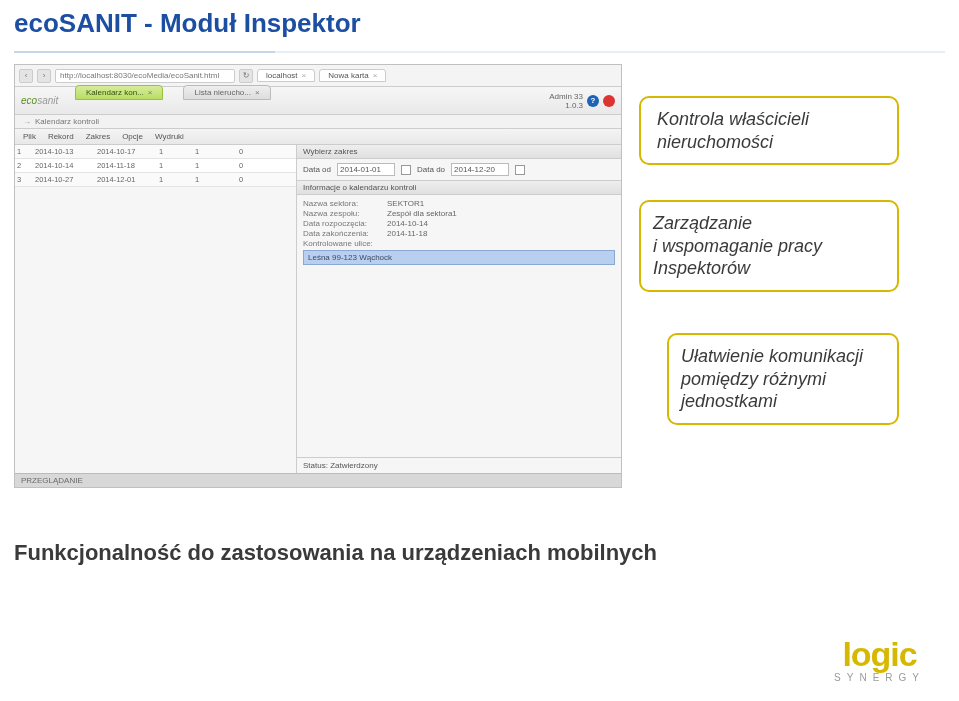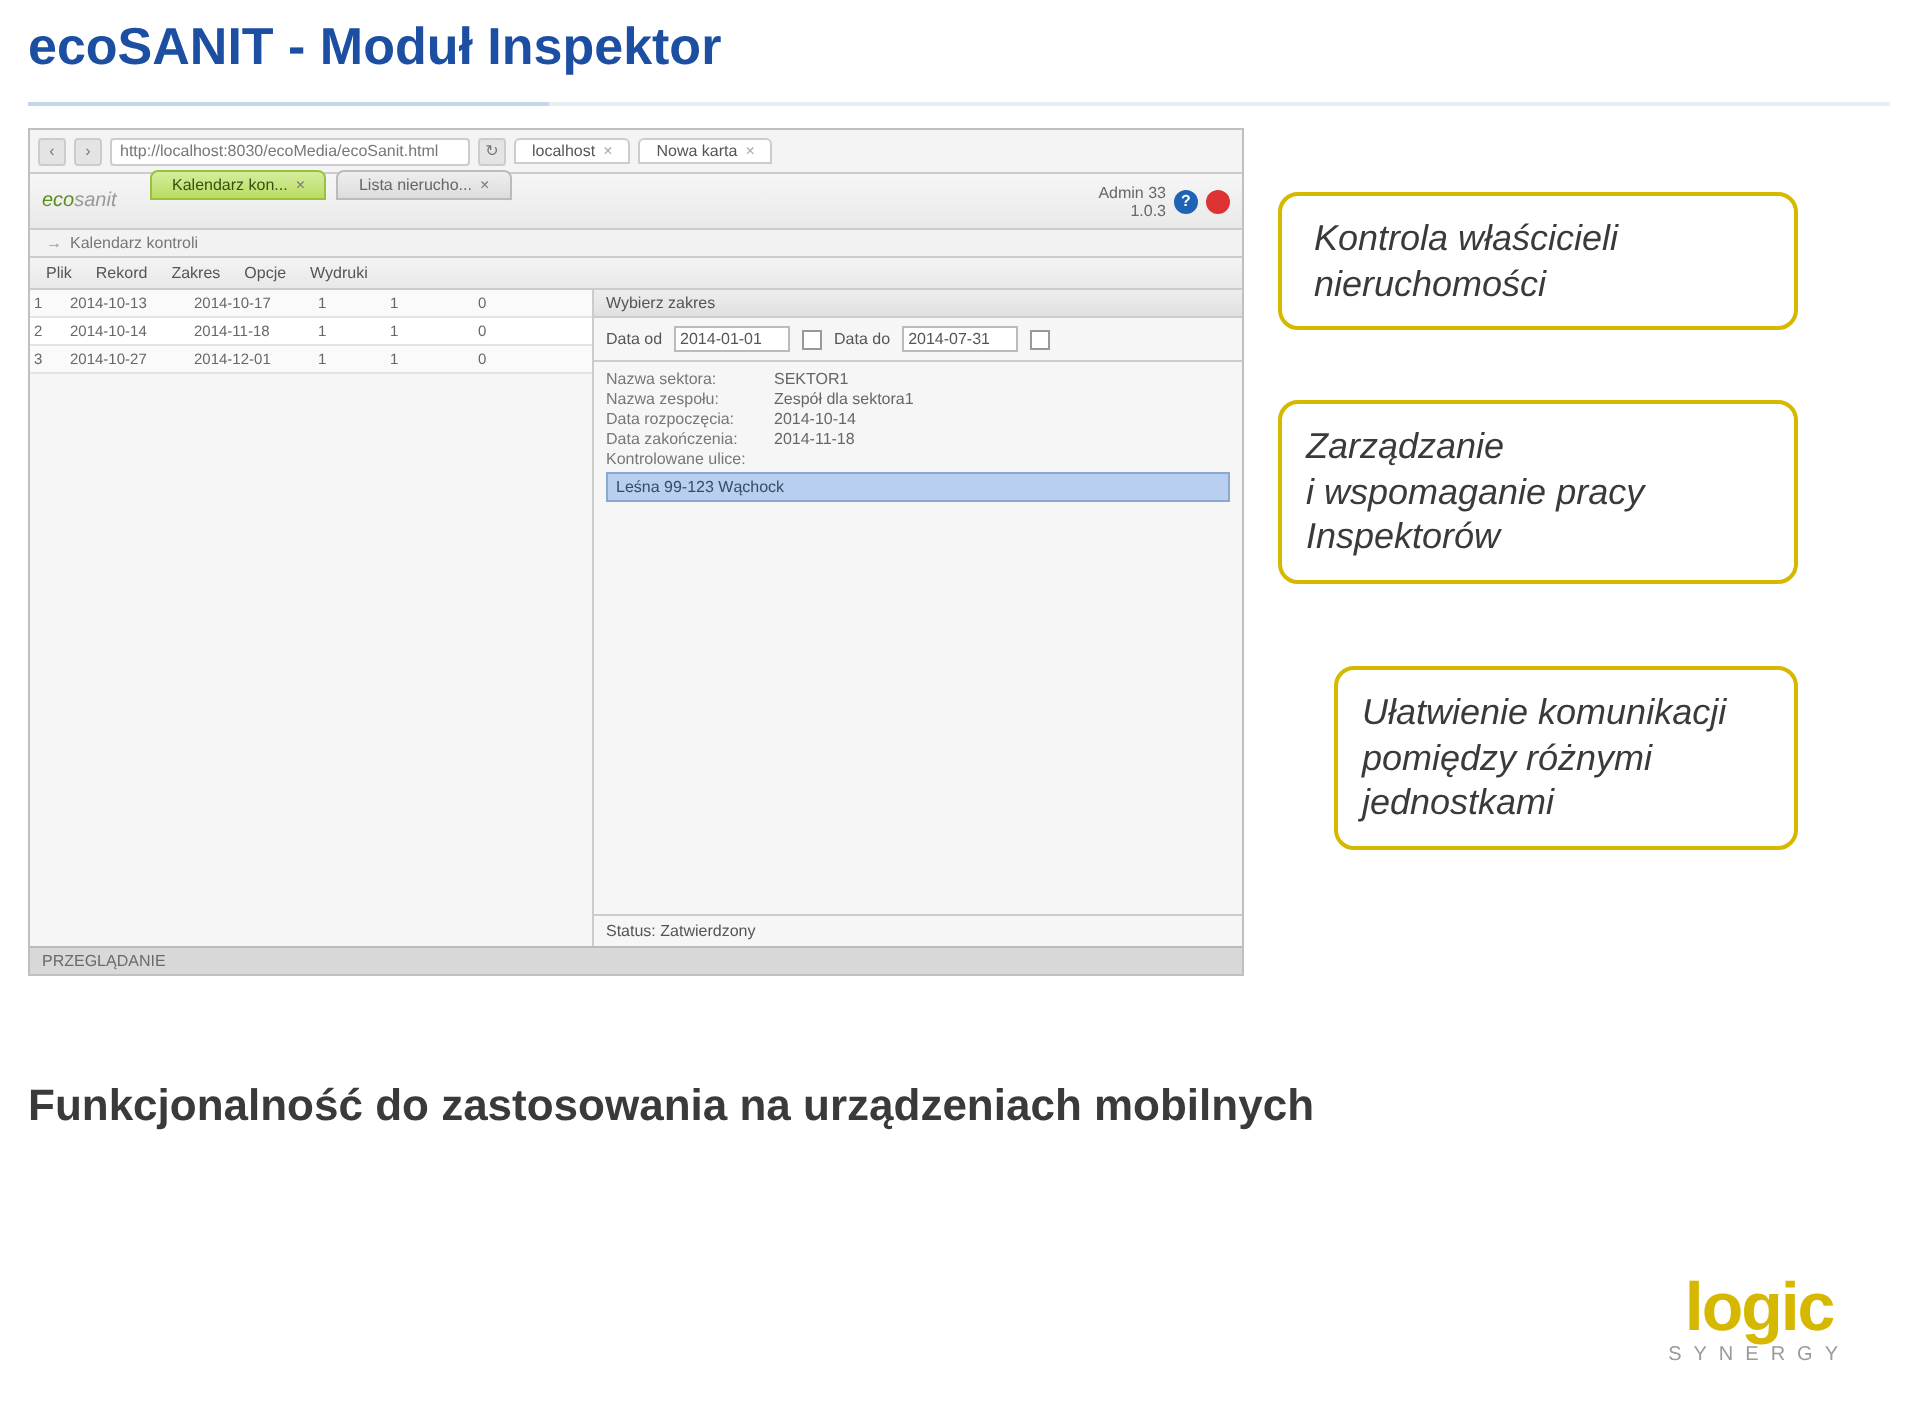--- a/index.html
+++ b/index.html
@@ -95,21 +95,21 @@
     display:flex;gap:0;
   }
   .app-tab {
     background: linear-gradient(#d6ec9c,#b9dd62);
     border:1px solid #9ac13e;
     border-radius:4px 4px 0 0;
     padding:2px 10px;
     font-size:8px;
     color:#374f0f;
     display:flex;align-items:center;gap:4px;
-    margin-right:5px;
+    margin-right:20px;
     text-align:right;
   }
   .app-tab.inactive {
     background: linear-gradient(#eee,#ddd);
     border-color:#bbb;
     color:#666;
   }
   .app-tab .x { color:#7a7a7a; font-size:8px; }
   .header-right {
     margin-left:auto;
@@ -365,24 +365,25 @@
     <div class="right-pane">
       <div class="panel-title">Wybierz zakres</div>
       <div class="date-row">
         <label>Data od</label>
         <span class="date-input">
             <span>2014-01-01</span>
           </span>
         <span class="cal-icon"></span>
         <label>Data do</label>
         <span class="date-input">
-            <span>2014-07-31</span>
+            <span>2014-12-20</span>
           </span>
         <span class="cal-icon"></span>
       </div>
+      <div class="panel-title">Informacje o kalendarzu kontroli</div>
       <div class="info-block">
         <div class="kv">
             <div class="k">Nazwa sektora:</div>
             <div>SEKTOR1</div>
           </div>
         <div class="kv">
             <div class="k">Nazwa zespołu:</div>
             <div>Zespół dla sektora1</div>
           </div>
         <div class="kv">

